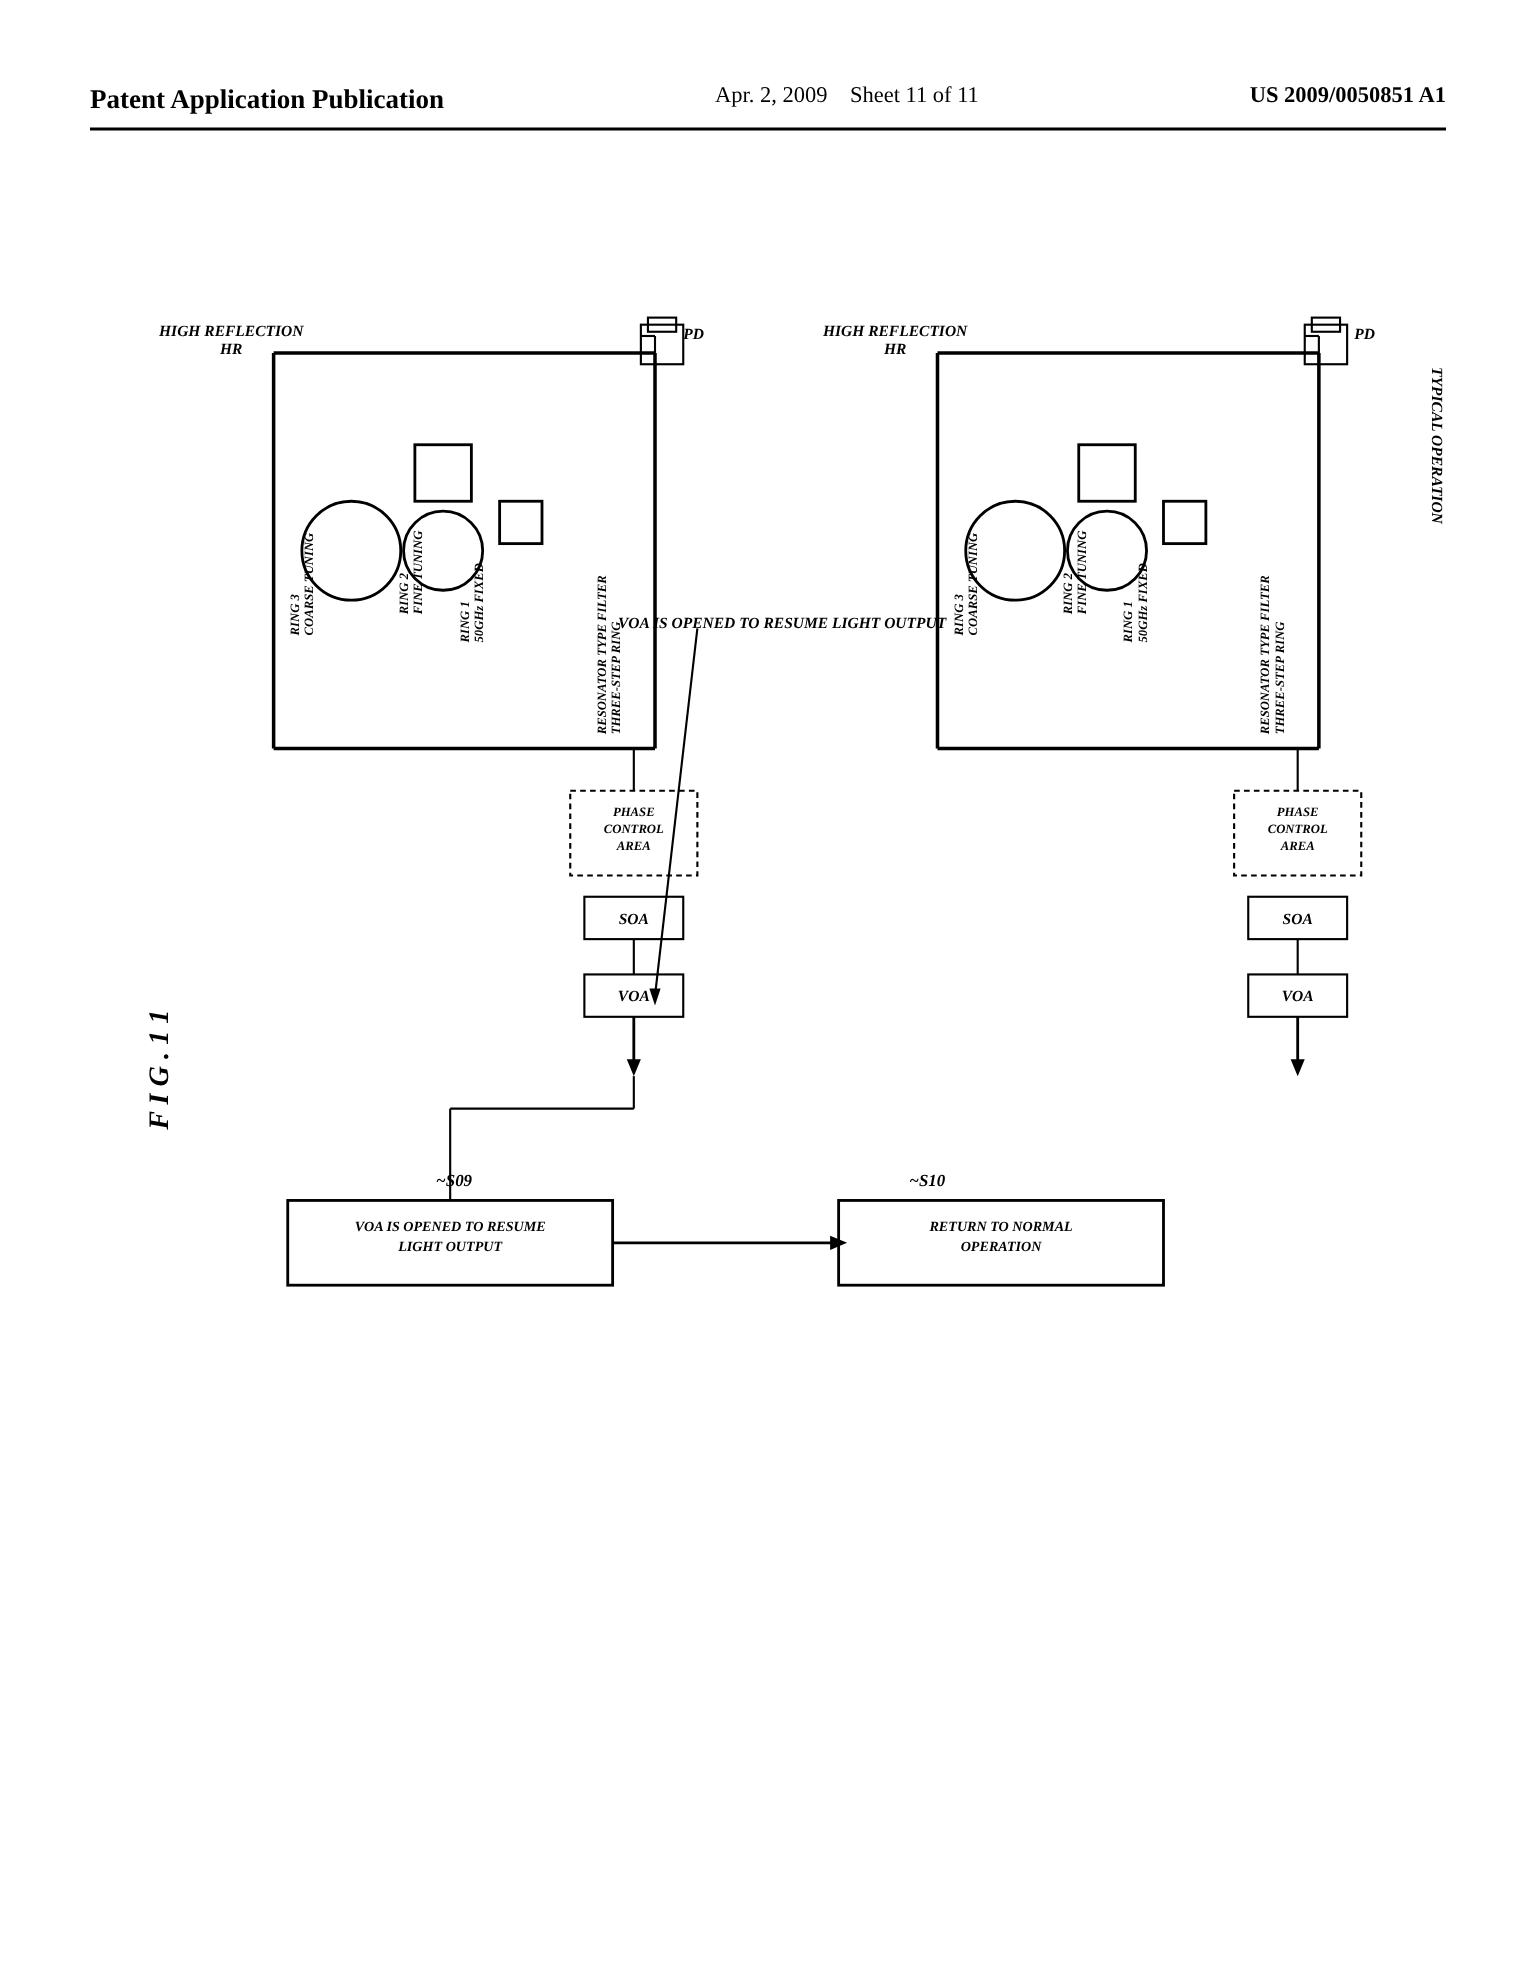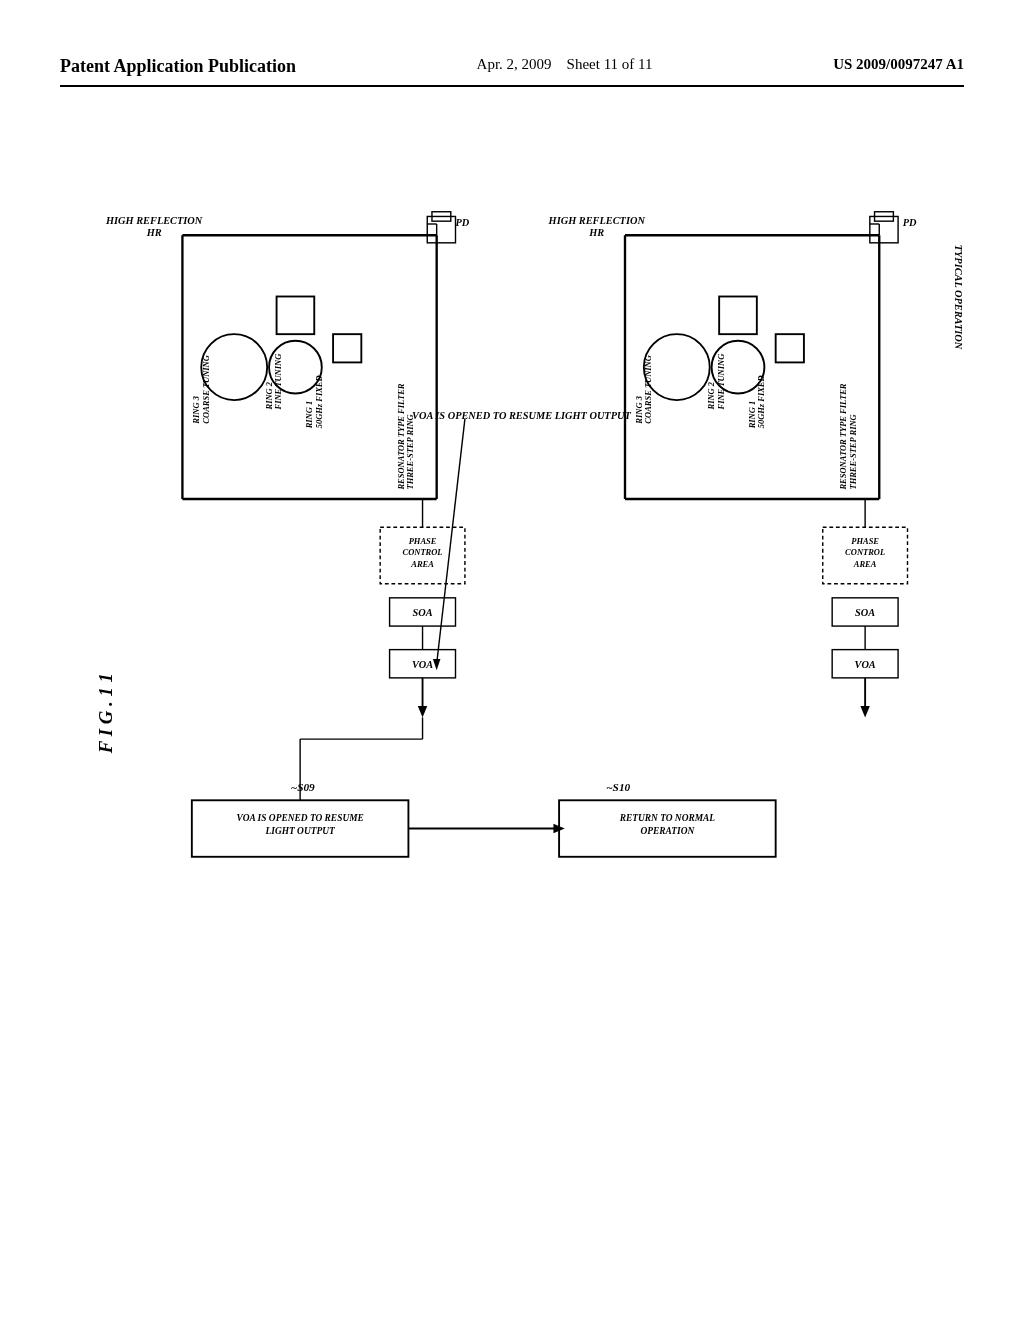--- a/index.html
+++ b/index.html
@@ -67,21 +67,21 @@
 <body>
 
 <div class="page">
 
   <div class="header">
     <div class="header-left">Patent Application Publication</div>
     <div class="header-center">
       <span>Apr. 2, 2009</span>&nbsp;&nbsp;&nbsp;
       <span>Sheet 11 of 11</span>
     </div>
-    <div class="header-right">US 2009/0097247 A1</div>
+    <div class="header-right">US 2009/0050851 A1</div>
   </div>
 
   <div class="diagram-area">
 
     <svg class="main-svg" viewBox="0 0 960 1150" xmlns="http://www.w3.org/2000/svg">
 
       <line x1="130" y1="90" x2="130" y2="370" stroke="#000" stroke-width="2.5"></line>
 
       <line x1="130" y1="370" x2="400" y2="370" stroke="#000" stroke-width="2.5"></line>
 

